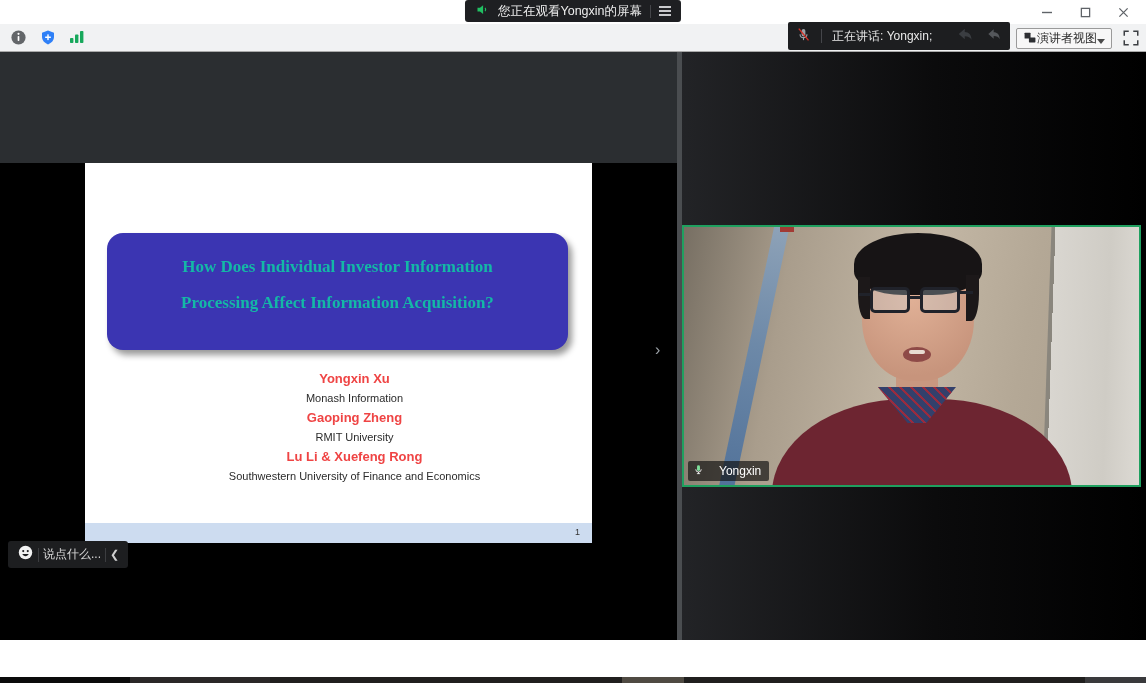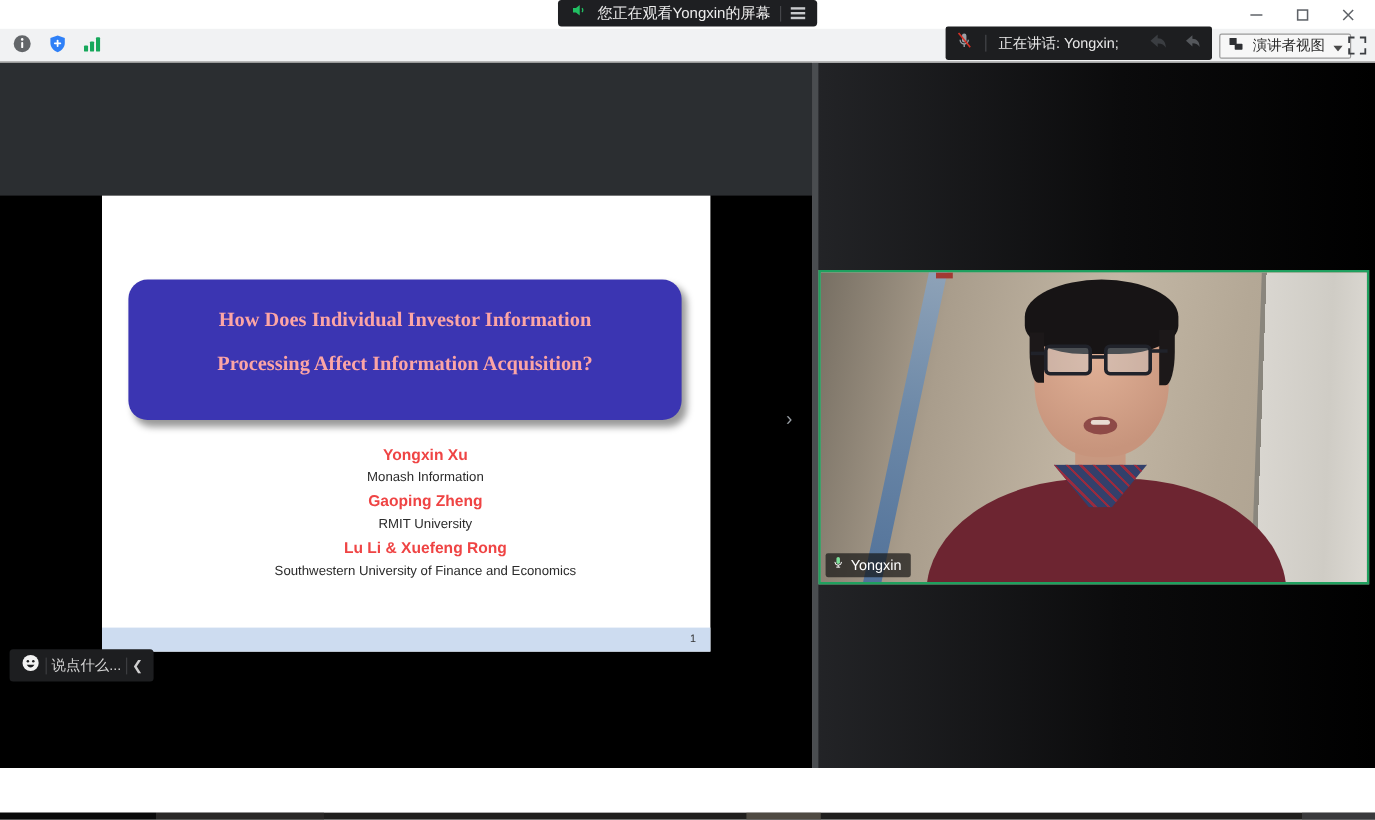--- a/index.html
+++ b/index.html
@@ -22,32 +22,32 @@
 
   
   .topbar { left:0; top:24px; width:1146px; height:28px; background:#f1f2f3;
     border-bottom:1px solid #a9a9a9; z-index:10; }
   .top-left-icons { left:10px; top:28px; height:22px; display:flex; align-items:center; gap:13px; z-index:20; }
   .speaking-bar { left:788px; top:22px; width:222px; height:28px; background:#1d1e20;
     border-radius:2px; display:flex; align-items:center; gap:10px; padding:0 8px; z-index:35; }
   .speaking-bar .txt { color:#e8e8e8; font-size:12px; white-space:nowrap; flex:1; }
   .speak-sep { width:1px; height:14px; background:#45464a; }
   .view-btn { left:1016px; top:28px; height:21px; border:1px solid #9a9a9a; border-radius:2px;
-    background:#f7f7f7; display:flex; align-items:center; gap:7px; padding:0 6px; z-index:20; }
+    background:#f7f7f7; display:flex; align-items:center; gap:0; padding:0 6px; z-index:20; }
   .view-btn .txt { font-size:12px; color:#2b2b2b; white-space:nowrap; }
   .fullscreen-btn { left:1122px; top:29px; width:18px; height:18px; z-index:20; }
 
   
   .share-area { left:0; top:52px; width:677px; height:588px; background:#000; overflow:hidden; }
   .share-top-strip { left:0; top:0; width:677px; height:111px; background:#2b2e31; }
   .slide { left:85px; top:111px; width:507px; height:380px; background:#ffffff; }
   .slide-titlebox { left:22px; top:70px; width:461px; height:117px; background:#3b35b2;
     border-radius:16px; box-shadow:4px 5px 6px rgba(0,0,0,.4); }
   .slide-titlebox .t1, .slide-titlebox .t2 { position:absolute; width:100%; text-align:center;
-    color:#fca5a5; font-family:"Liberation Serif", serif; font-weight:bold; font-size:17px; }
+    color:#14b8a6; font-family:"Liberation Serif", serif; font-weight:bold; font-size:17px; }
   .slide-titlebox .t1 { top:24px; } .slide-titlebox .t2 { top:60px; }
   .authors { left:0; top:206px; width:100%; padding-left:32px; text-align:center; }
   .authors .name { font-size:13px; font-weight:bold; color:#ef4444; line-height:20px; }
   .authors .affil { font-size:11px; color:#2b2b2b; line-height:19px; }
   .slide-band { left:0; top:360px; width:100%; height:20px; background:#cddcf0; }
   .slide-band .pg { position:absolute; right:12px; top:4px; font-size:9px; color:#333; }
   .panel-expand { left:655px; top:290px; color:#9aa0a6; font-size:16px; line-height:16px; cursor:pointer; }
   .chat-pill { left:8px; top:489px; height:27px; background:#1d1e20; border-radius:3px;
     display:flex; align-items:center; gap:4px; padding:0 9px; }
   .chat-pill .ph { color:#d6d6d6; font-size:12px; white-space:nowrap; }
@@ -80,21 +80,21 @@
   .hair-side-r { left:282px; top:48px; width:13px; height:46px; background:#1c1819; border-radius:0 0 60% 0; }
   .lens { top:60px; width:40px; height:26px; border:3px solid #20222a; border-radius:5px;
     background:rgba(195,220,228,.30); }
   .lens.l { left:186px; } .lens.r { left:236px; }
   .bridge { left:225px; top:69px; width:12px; height:3px; background:#20222a; }
   .arm-l { left:175px; top:66px; width:12px; height:3px; background:#20222a; }
   .arm-r { left:275px; top:64px; width:14px; height:3px; background:#20222a; }
   .mouth { left:219px; top:120px; width:28px; height:15px; background:#8e4a47; border-radius:50%; }
   .teeth { left:225px; top:123px; width:16px; height:4px; background:#e8dcd2; border-radius:2px; }
   .name-badge { left:4px; bottom:4px; height:20px; background:rgba(18,18,18,.68); border-radius:2px;
-    display:flex; align-items:center; gap:5px; padding:0 8px 0 5px; }
+    display:flex; align-items:center; gap:15px; padding:0 8px 0 5px; }
   .name-badge .nm { color:#fff; font-size:12px; }
 
   
   .bottom-bar { left:0; top:640px; width:1146px; height:37px; background:#fff; z-index:10; }
   .tool-group { display:flex; align-items:stretch; height:37px; }
   .tg-left { left:6px; top:640px; } .tg-center { left:314px; top:640px; }
   .tool-item { display:flex; flex-direction:column; align-items:center; justify-content:center;
     padding:0 7px; cursor:pointer; }
   .tool-item .ic { height:20px; display:flex; align-items:center; }
   .tool-item .lbl { font-size:10px; color:#1c1c1c; margin-top:1px; white-space:nowrap; }

